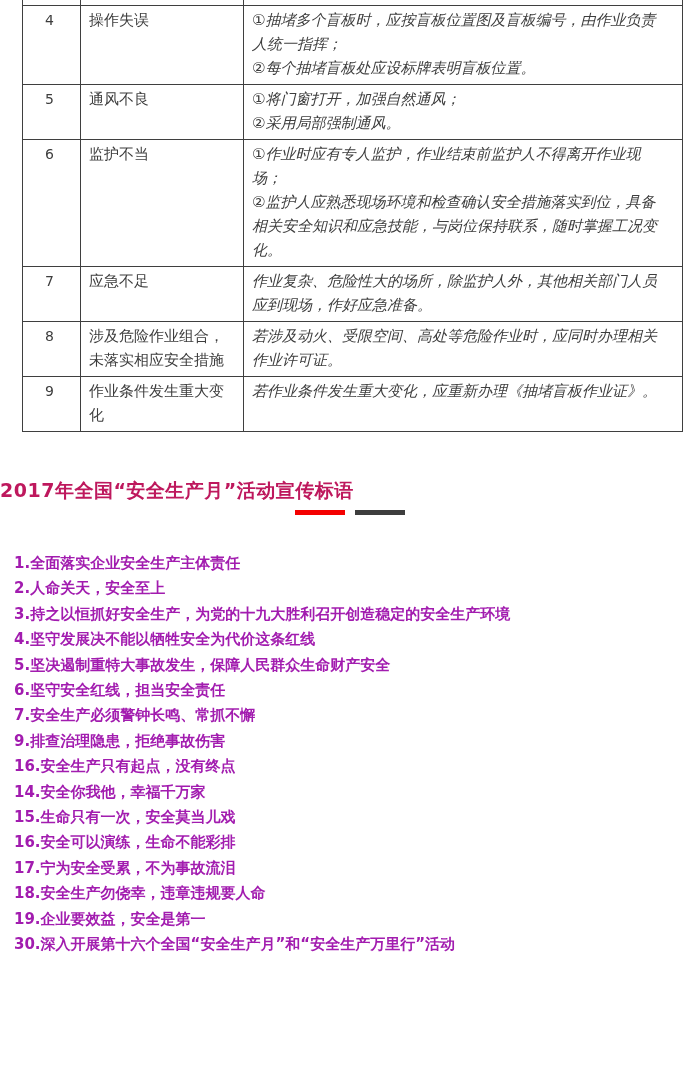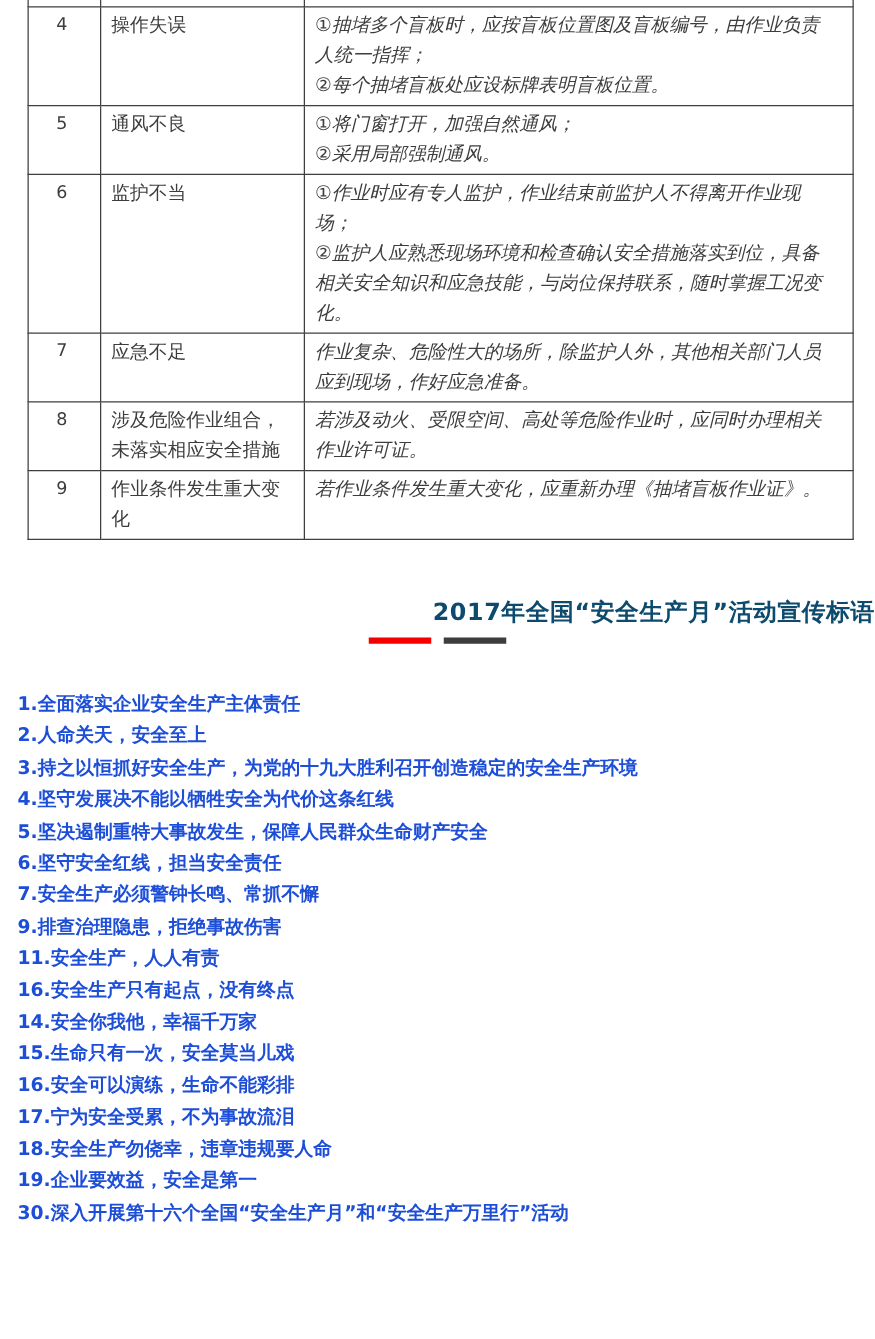--- a/index.html
+++ b/index.html
@@ -44,22 +44,22 @@
     text-align: center;
     vertical-align: middle;
     padding: 0;
     font-size: 14px;
   }
   td.measures { white-space: pre-line; font-style: italic; }
 
   
   .section-title {
     margin: 48px 0 0 0;
-    text-align: right;
-    color: #0c4a6e;
+    text-align: left;
+    color: #be185d;
     font-size: 19px;
     line-height: 21px;
     font-weight: bold;
     letter-spacing: 0.5px;
   }
   .bars {
     display: flex;
     justify-content: center;
     gap: 10px;
     margin-top: 9px;
@@ -67,21 +67,21 @@
   .bar { width: 50px; height: 5px; }
   .bar-red  { background: #f40000; }
   .bar-dark { background: #3d3d3d; }
 
   
   .slogans {
     margin-top: 36px;
     padding-left: 14px;
   }
   .slogan {
-    color: #1d4ed8;
+    color: #a21caf;
     font-weight: bold;
     font-size: 15px;
     line-height: 25.4px;
     white-space: nowrap;
   }
 </style>
 </head>
 <body>
 
 <div class="page">
@@ -143,21 +143,20 @@
 
   <div class="slogans" id="slogans">
       <div class="slogan">1.全面落实企业安全生产主体责任</div>
       <div class="slogan">2.人命关天，安全至上</div>
       <div class="slogan">3.持之以恒抓好安全生产，为党的十九大胜利召开创造稳定的安全生产环境</div>
       <div class="slogan">4.坚守发展决不能以牺牲安全为代价这条红线</div>
       <div class="slogan">5.坚决遏制重特大事故发生，保障人民群众生命财产安全</div>
       <div class="slogan">6.坚守安全红线，担当安全责任</div>
       <div class="slogan">7.安全生产必须警钟长鸣、常抓不懈</div>
       <div class="slogan">9.排查治理隐患，拒绝事故伤害</div>
-      <div class="slogan">11.安全生产，人人有责</div>
       <div class="slogan">16.安全生产只有起点，没有终点</div>
       <div class="slogan">14.安全你我他，幸福千万家</div>
       <div class="slogan">15.生命只有一次，安全莫当儿戏</div>
       <div class="slogan">16.安全可以演练，生命不能彩排</div>
       <div class="slogan">17.宁为安全受累，不为事故流泪</div>
       <div class="slogan">18.安全生产勿侥幸，违章违规要人命</div>
       <div class="slogan">19.企业要效益，安全是第一</div>
       <div class="slogan">30.深入开展第十六个全国“安全生产月”和“安全生产万里行”活动</div>
     </div>
 

